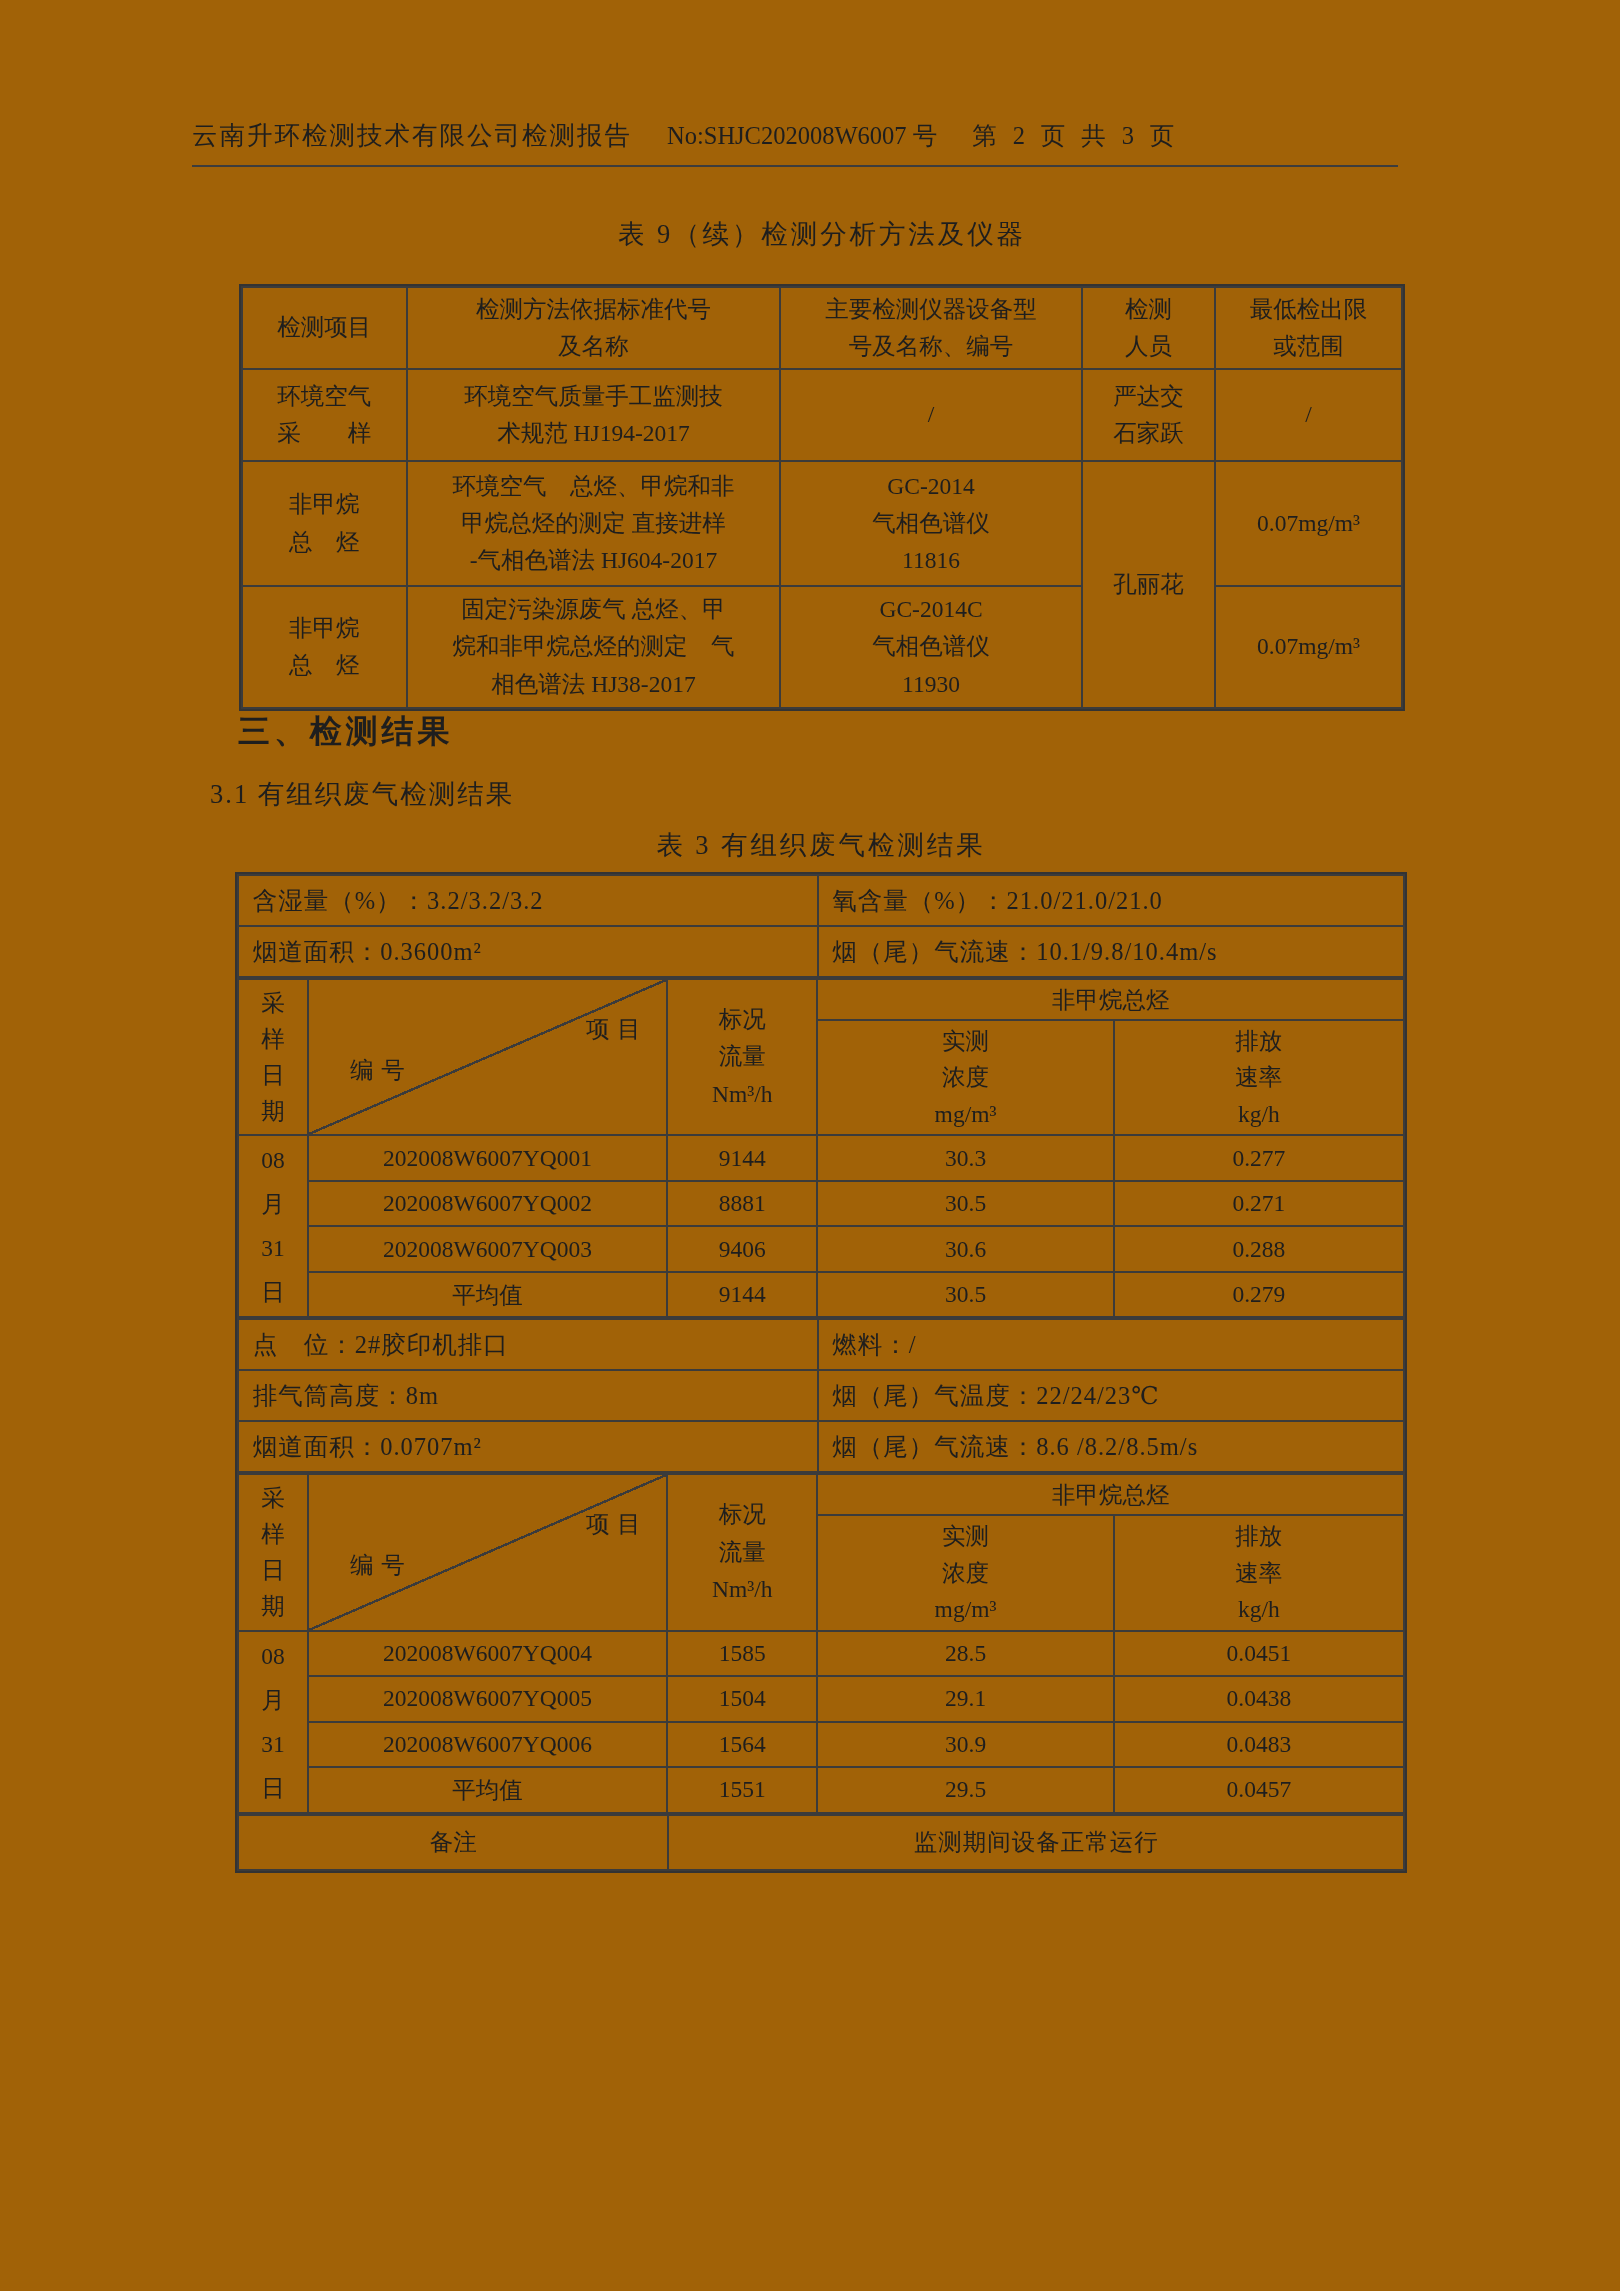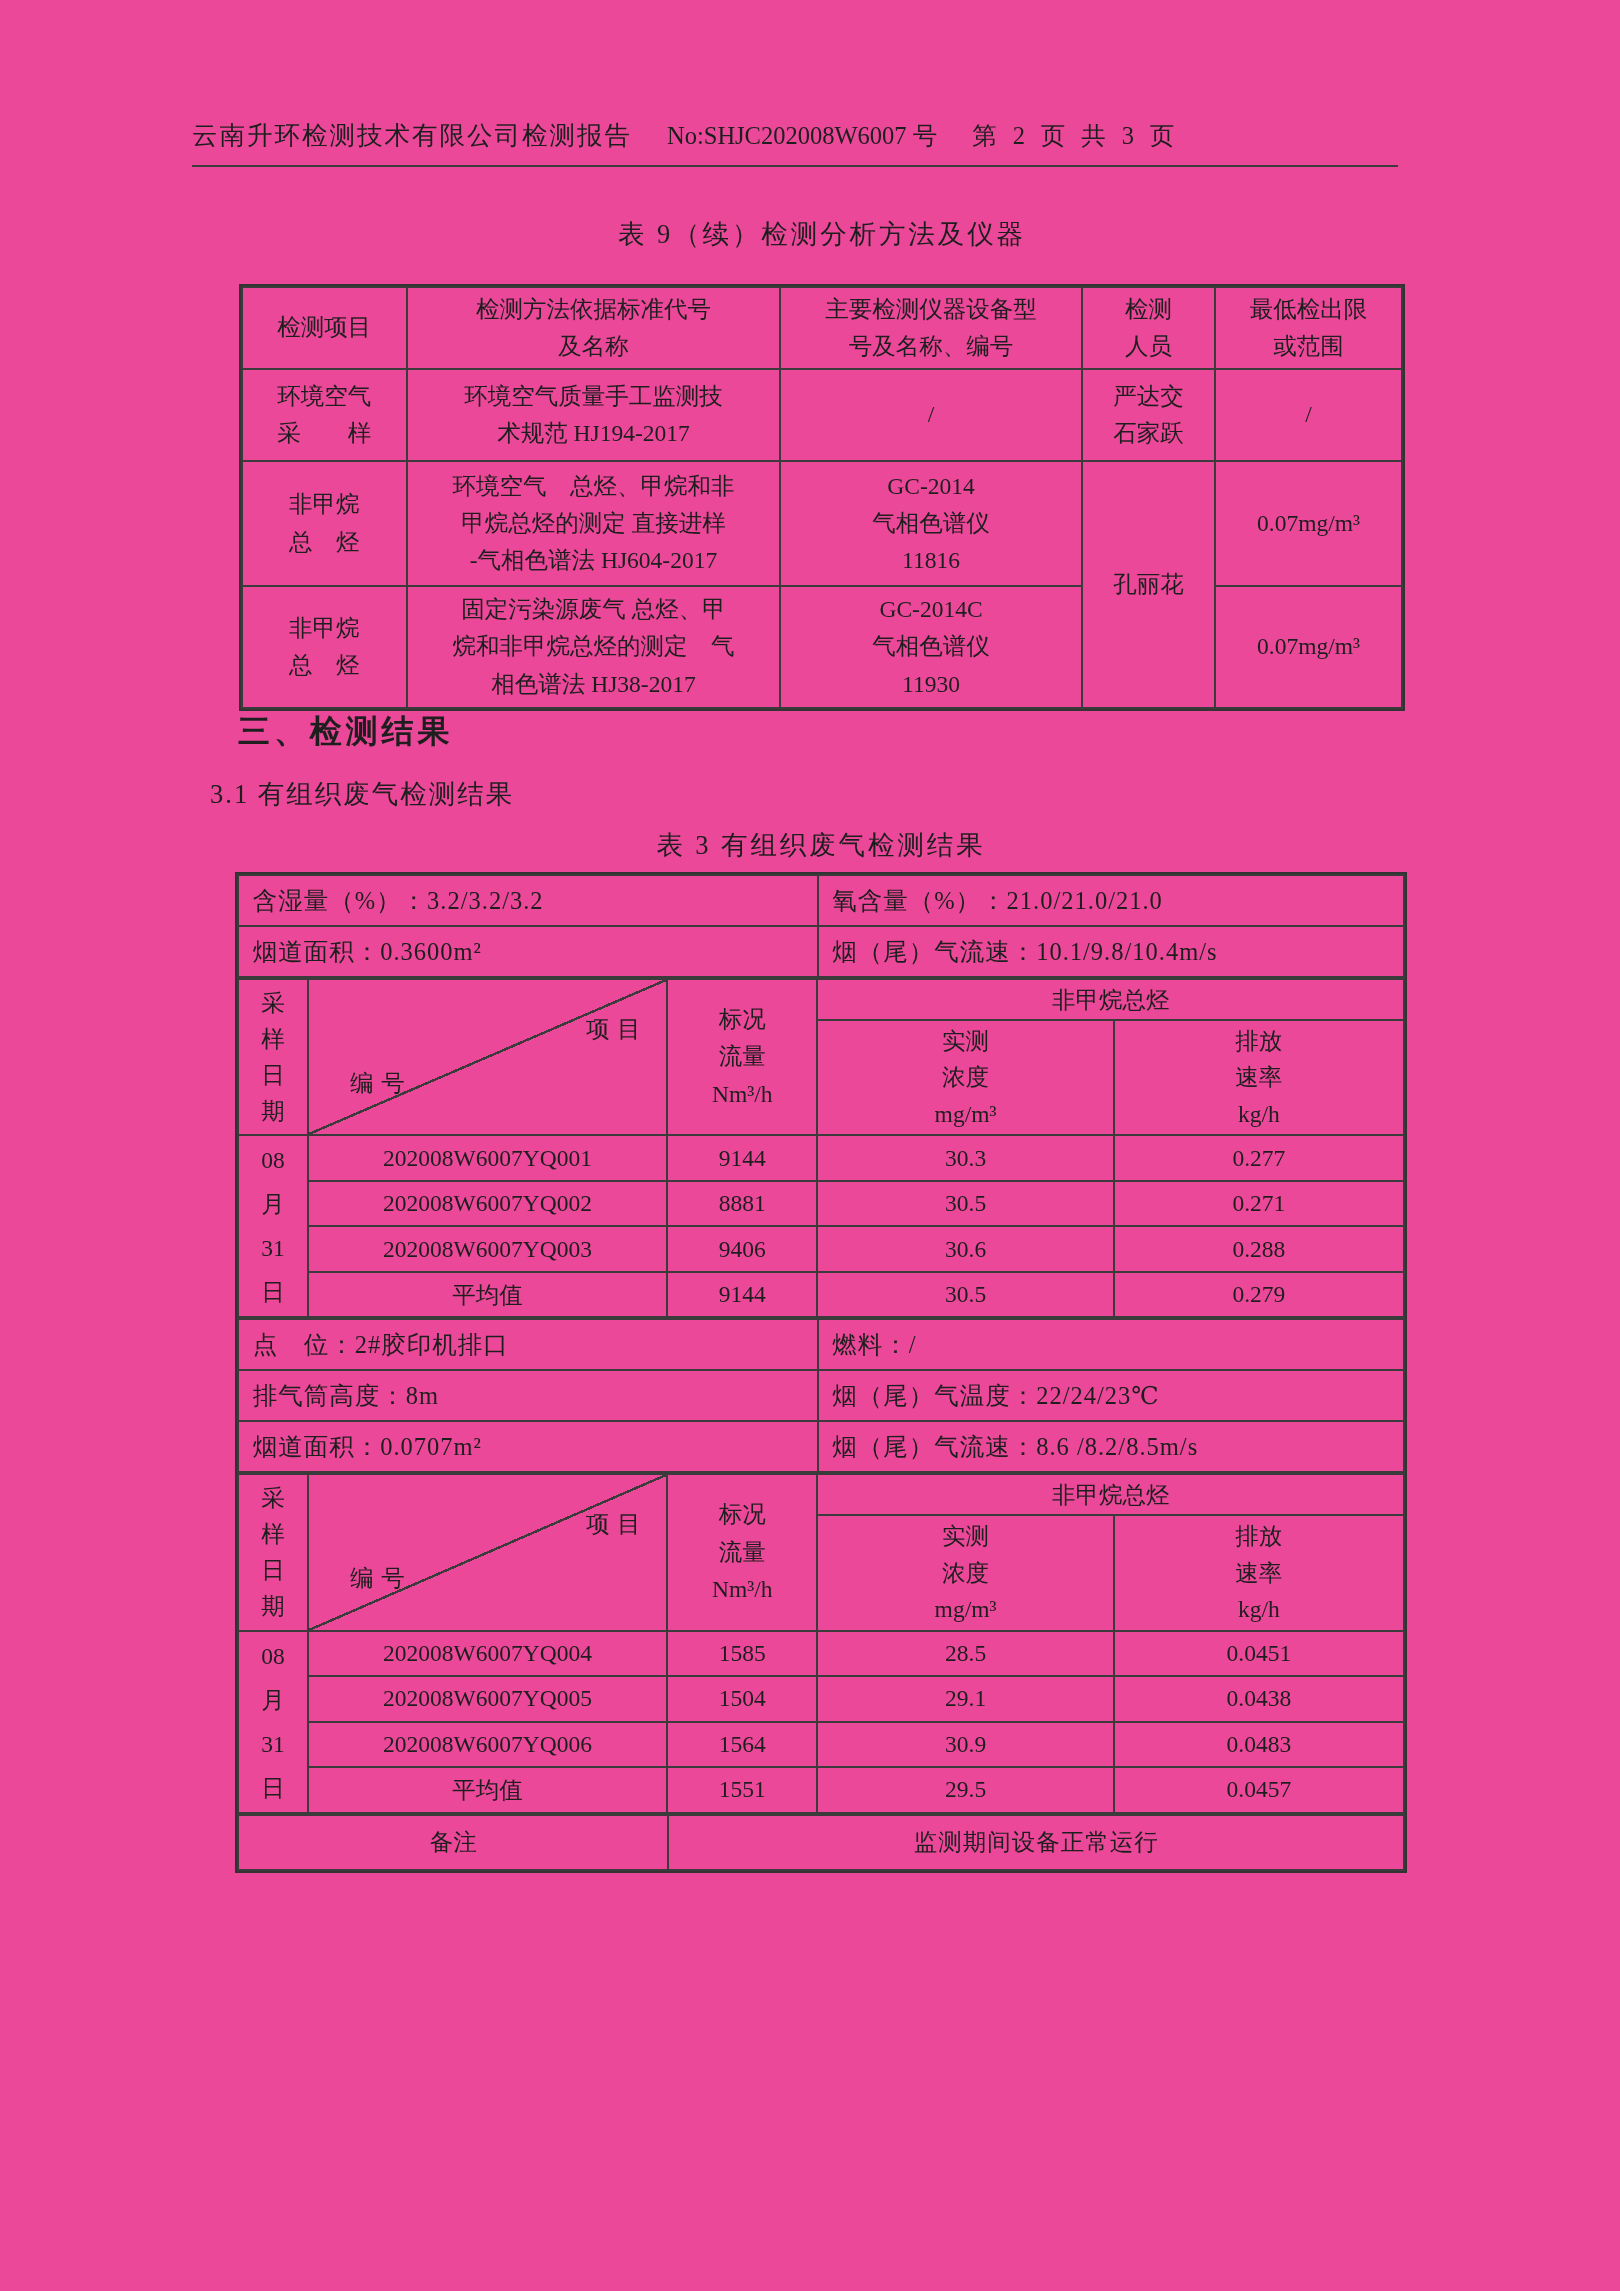--- a/index.html
+++ b/index.html
@@ -2,21 +2,21 @@
 <html><head>
 <meta charset="utf-8">
 <style>
   * { box-sizing: border-box; }
   html, body { margin: 0; padding: 0; background: #e9e9e9; }
   .page {
     position: relative;
     width: 1620px;
     height: 2292px;
     margin: 0 auto;
-    background: #ec4899;
+    background: #a16207;
     font-family: "Liberation Serif", "DejaVu Serif", serif;
     color: #1e1e1e;
     overflow: hidden;
   }
   
   .doc-header {
     position: absolute;
     top: 118px; left: 192px; width: 1206px;
     display: flex; align-items: baseline; gap: 35px;
     border-bottom: 2px solid #3c3c3c;
@@ -64,21 +64,21 @@
   .flow-label { line-height: 1.6; }
   .date-cell  { line-height: 44px; }
   .diag-cell  { position: relative; padding: 0; }
   .diag-line  {
     position: absolute; inset: 0;
     background: linear-gradient(to bottom right,
       transparent calc(50% - 1.2px), #3b3b3b calc(50% - 1.2px),
       #3b3b3b calc(50% + 1.2px), transparent calc(50% + 1.2px));
   }
   .diag-top    { position: absolute; top: 33px;  right: 17.6px; letter-spacing: 7.8px; font-size: 23.5px; }
-  .diag-bottom { position: absolute; top: 74px;  left: 41px;  letter-spacing: 7.8px; font-size: 23.5px; margin-top: 13px; }
+  .diag-bottom { position: absolute; top: 74px;  left: 41px;  letter-spacing: 7.8px; font-size: 23.5px; }
   .remark-tbl td { height: 55px; }
   .remark-text { text-align: left; padding-left: 17.6px; letter-spacing: 1px; }
 </style>
 </head>
 <body>
 
 <div class="page">
 
   <div class="doc-header">
     <span class="company">云南升环检测技术有限公司检测报告</span>

